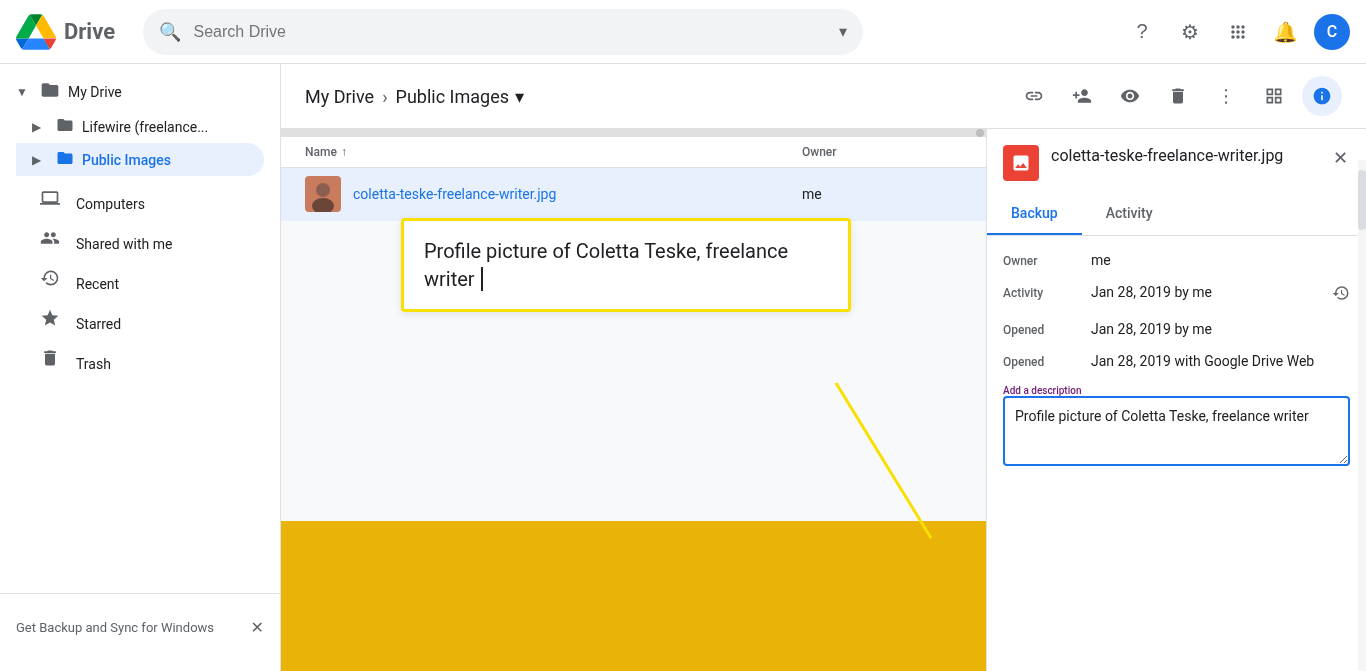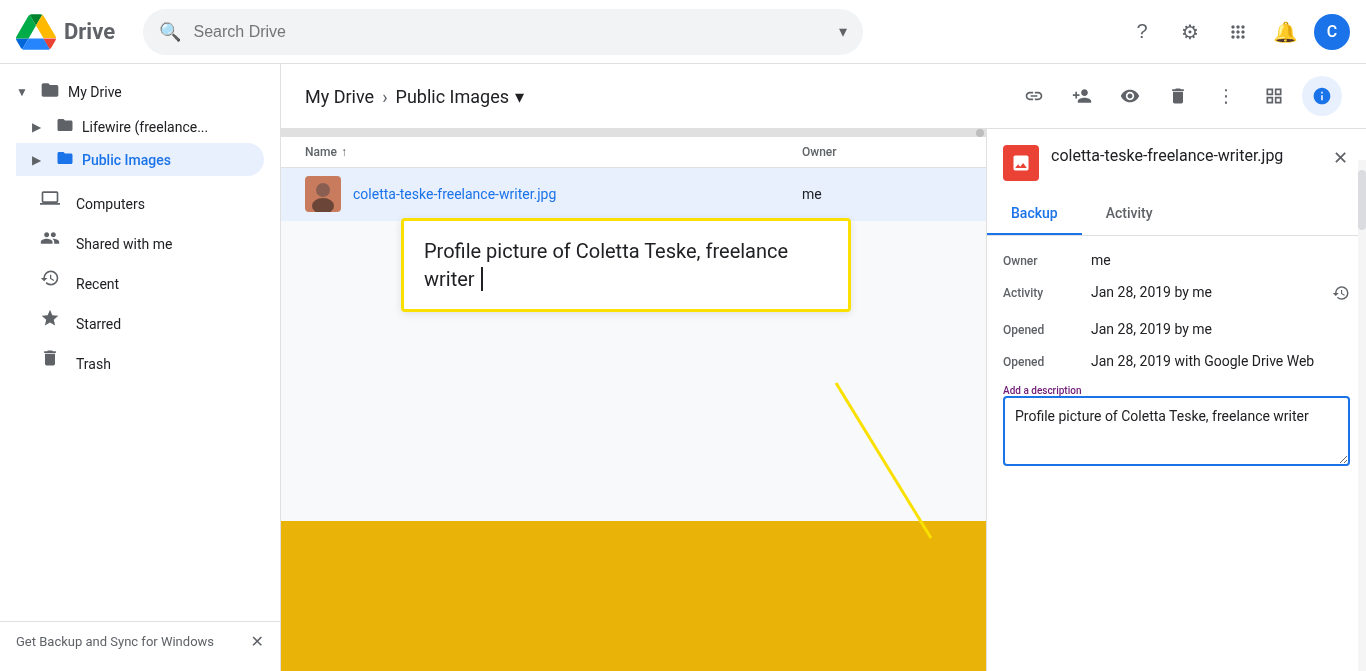--- a/index.html
+++ b/index.html
@@ -68,21 +68,21 @@
       display: flex; align-items: center; gap: 8px;
       padding: 6px 12px 6px 16px; cursor: pointer;
       font-size: 14px; color: #202124; user-select: none;
     }
     .tree-item.active { background: #e8f0fe; border-radius: 0 24px 24px 0; margin-right: 16px; font-weight: 500; color: #1a73e8; }
     .tree-arrow { font-size: 12px; color: #5f6368; width: 16px; }
     .tree-label { font-size: 14px; }
     .tree-children { padding-left: 16px; }
 
     .sidebar-footer {
-      padding: 10px 16px; border-top: 1px solid #e0e0e0;
+      padding: 24px 16px; border-top: 1px solid #e0e0e0;
       display: flex; align-items: center; justify-content: flex-end;
       font-size: 13px; color: #5f6368;
     }
     .sidebar-footer-text { flex: 1; }
     .close-btn { cursor: pointer; font-size: 16px; color: #5f6368; background: none; border: none; }
 
     
     .content-area {
       flex: 1; display: flex; flex-direction: column;
       border-left: 1px solid #e0e0e0; overflow: hidden;

